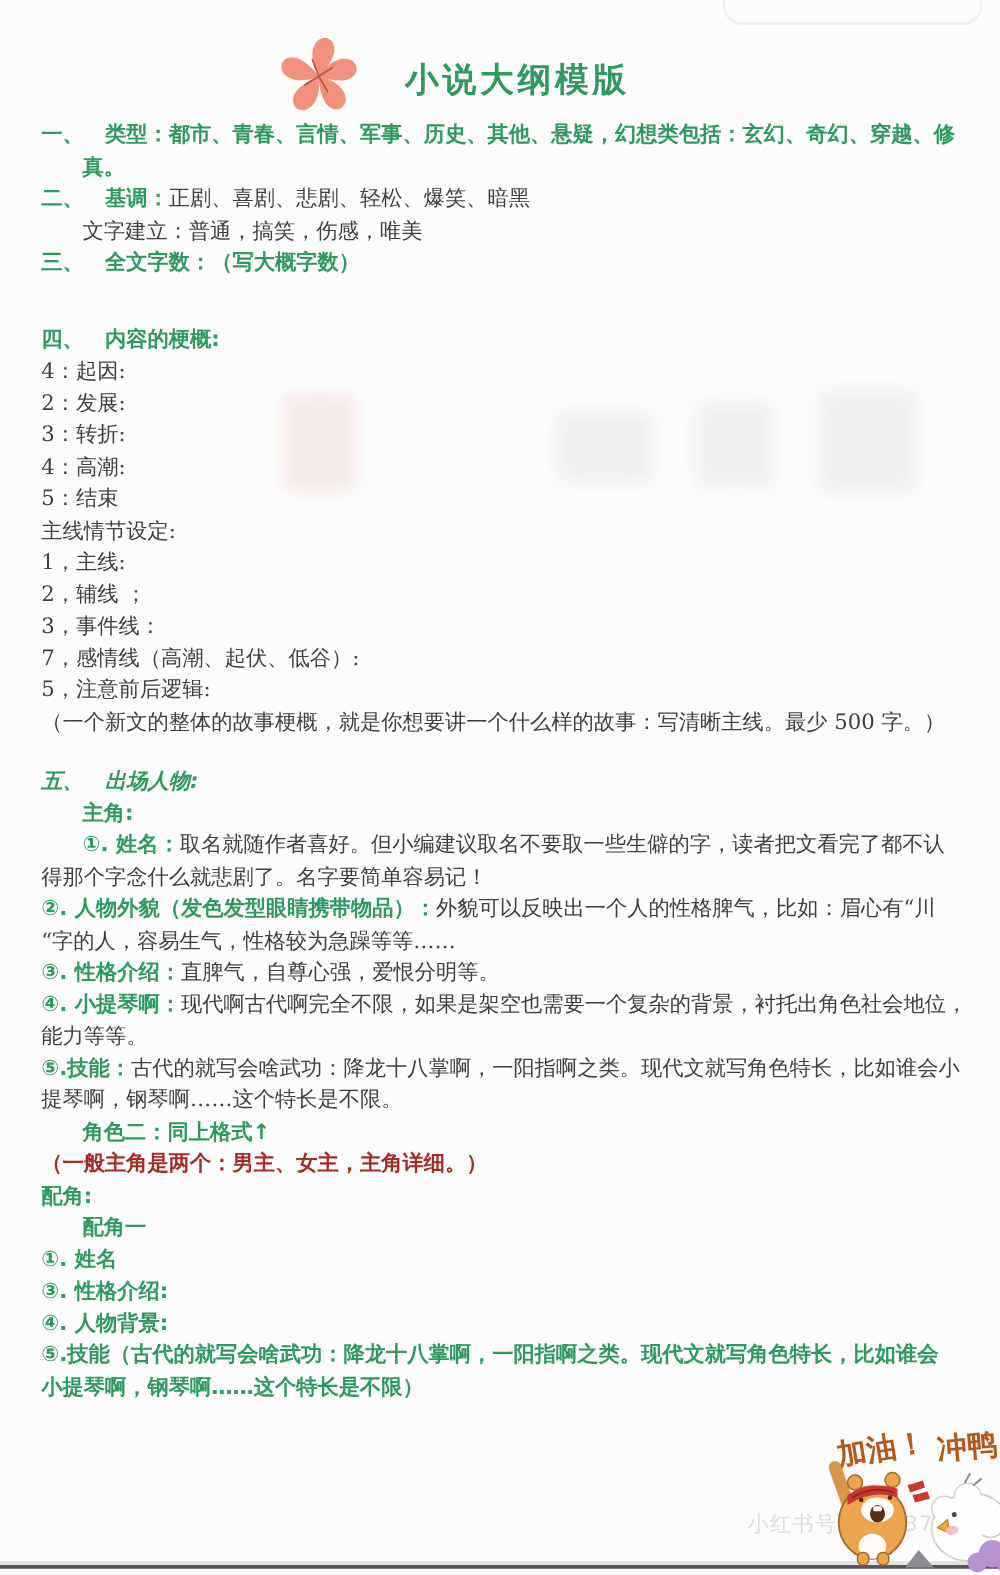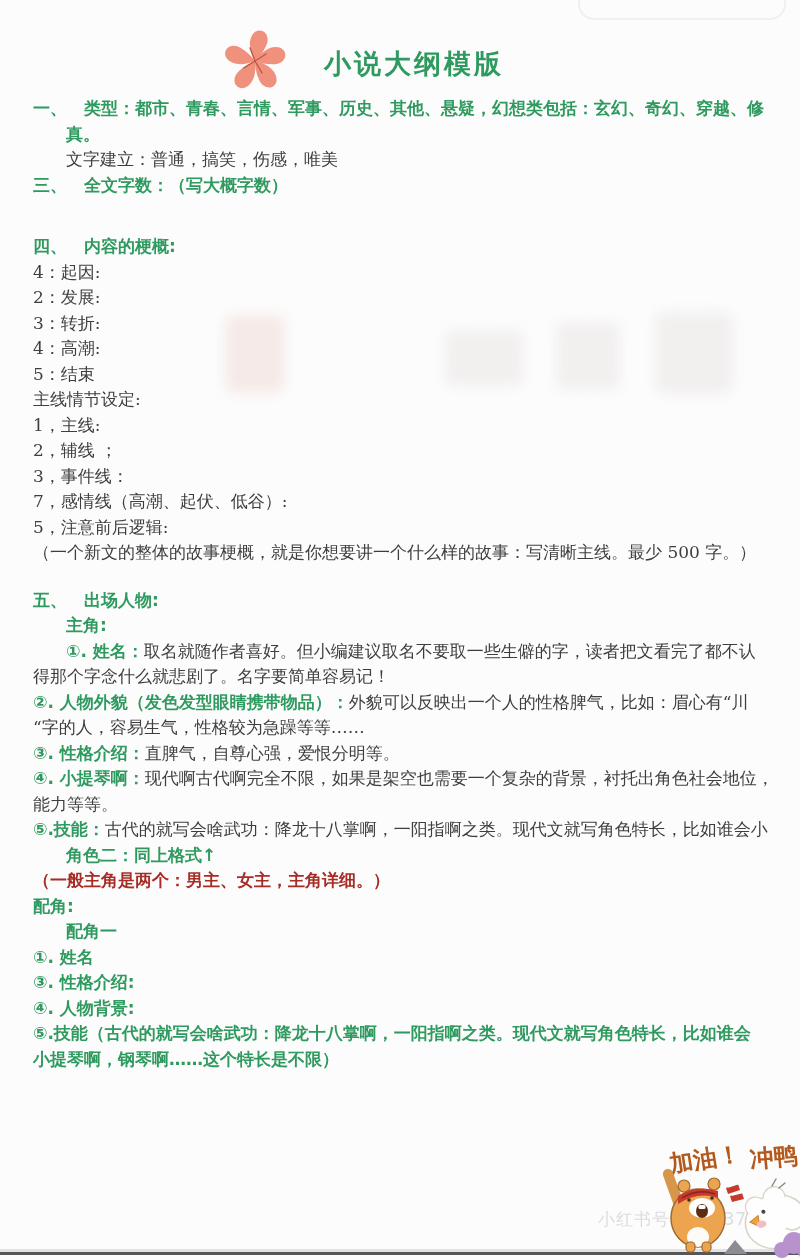--- a/index.html
+++ b/index.html
@@ -64,45 +64,47 @@
 <div class="page-title">小说大纲模版</div>
 
 <div class="wm-blob wm-a"></div>
 <div class="wm-blob wm-b"></div>
 <div class="wm-blob wm-c"></div>
 <div class="wm-blob wm-d"></div>
 
 <div class="doc">
     <div class="line"><span class="g">一、　类型：都市、青春、言情、军事、历史、其他、悬疑，幻想类包括：玄幻、奇幻、穿越、修</span></div>
     <div class="line ind1"><span class="g">真。</span></div>
+    <div class="line"><span class="g">二、　基调：</span><span class="k">正剧、喜剧、悲剧、轻松、爆笑、暗黑</span></div>
     <div class="line ind1"><span class="k">文字建立：普通，搞笑，伤感，唯美</span></div>
     <div class="line"><span class="g">三、　全文字数：（写大概字数）</span></div>
     <div class="line" style="margin-top: 36px;"><span class="g">四、　内容的梗概:</span></div>
     <div class="line"><span class="k">4：起因:</span></div>
     <div class="line"><span class="k">2：发展:</span></div>
     <div class="line"><span class="k">3：转折:</span></div>
     <div class="line"><span class="k">4：高潮:</span></div>
     <div class="line"><span class="k">5：结束</span></div>
     <div class="line"><span class="k">主线情节设定:</span></div>
     <div class="line"><span class="k">1，主线:</span></div>
     <div class="line"><span class="k">2，辅线 ；</span></div>
     <div class="line"><span class="k">3，事件线：</span></div>
     <div class="line"><span class="k">7，感情线（高潮、起伏、低谷）:</span></div>
     <div class="line"><span class="k">5，注意前后逻辑:</span></div>
     <div class="line"><span class="k">（一个新文的整体的故事梗概，就是你想要讲一个什么样的故事：写清晰主线。最少 500 字。）</span></div>
-    <div class="line" style="margin-top: 22px;"><span class="g">五、　出场人物:</span></div>
+    <div class="line" style="margin-top: 22px; font-style: italic;"><span class="g">五、　出场人物:</span></div>
     <div class="line ind1"><span class="g">主角:</span></div>
     <div class="line ind1"><span class="g">①. 姓名：</span><span class="k">取名就随作者喜好。但小编建议取名不要取一些生僻的字，读者把文看完了都不认</span></div>
     <div class="line"><span class="k">得那个字念什么就悲剧了。名字要简单容易记！</span></div>
     <div class="line"><span class="g">②. 人物外貌（发色发型眼睛携带物品）：</span><span class="k">外貌可以反映出一个人的性格脾气，比如：眉心有“川</span></div>
     <div class="line"><span class="k">“字的人，容易生气，性格较为急躁等等……</span></div>
     <div class="line"><span class="g">③. 性格介绍：</span><span class="k">直脾气，自尊心强，爱恨分明等。</span></div>
     <div class="line"><span class="g">④. 小提琴啊：</span><span class="k">现代啊古代啊完全不限，如果是架空也需要一个复杂的背景，衬托出角色社会地位，</span></div>
     <div class="line"><span class="k">能力等等。</span></div>
     <div class="line"><span class="g">⑤.技能：</span><span class="k">古代的就写会啥武功：降龙十八掌啊，一阳指啊之类。现代文就写角色特长，比如谁会小</span></div>
+    <div class="line"><span class="k">提琴啊，钢琴啊……这个特长是不限。</span></div>
     <div class="line ind1"><span class="g">角色二：同上格式↑</span></div>
     <div class="line"><span class="r">（一般主角是两个：男主、女主，主角详细。）</span></div>
     <div class="line"><span class="g">配角:</span></div>
     <div class="line ind1"><span class="g">配角一</span></div>
     <div class="line"><span class="g">①. 姓名</span></div>
     <div class="line"><span class="g">③. 性格介绍:</span></div>
     <div class="line"><span class="g">④. 人物背景:</span></div>
     <div class="line"><span class="g">⑤.技能（古代的就写会啥武功：降龙十八掌啊，一阳指啊之类。现代文就写角色特长，比如谁会</span></div>
     <div class="line"><span class="g">小提琴啊，钢琴啊……这个特长是不限）</span></div>
   </div>

